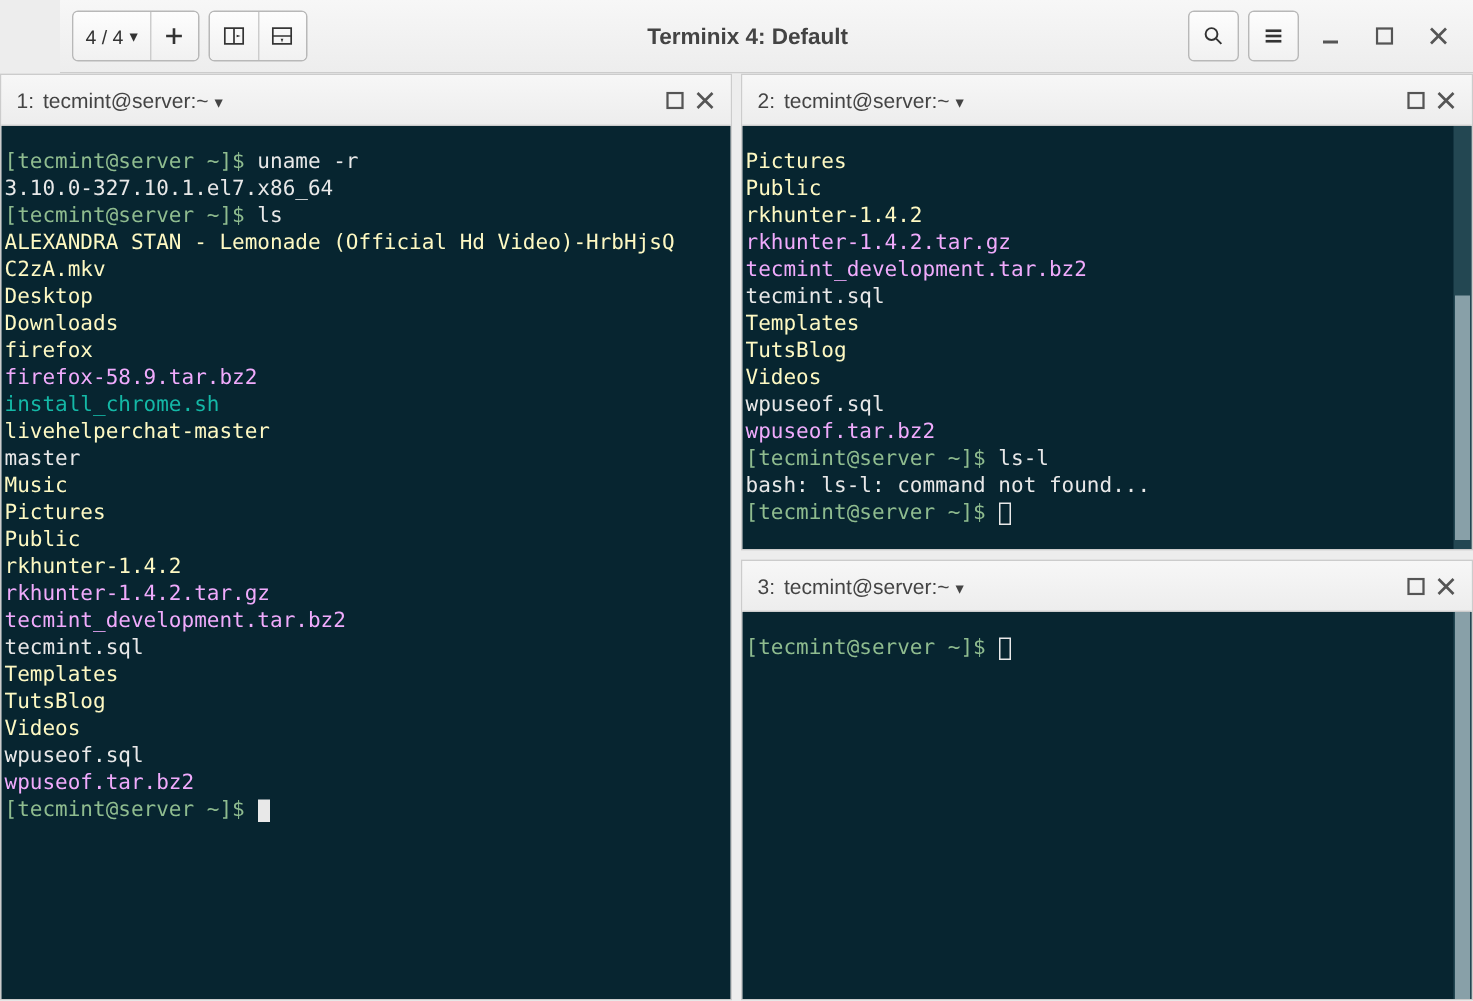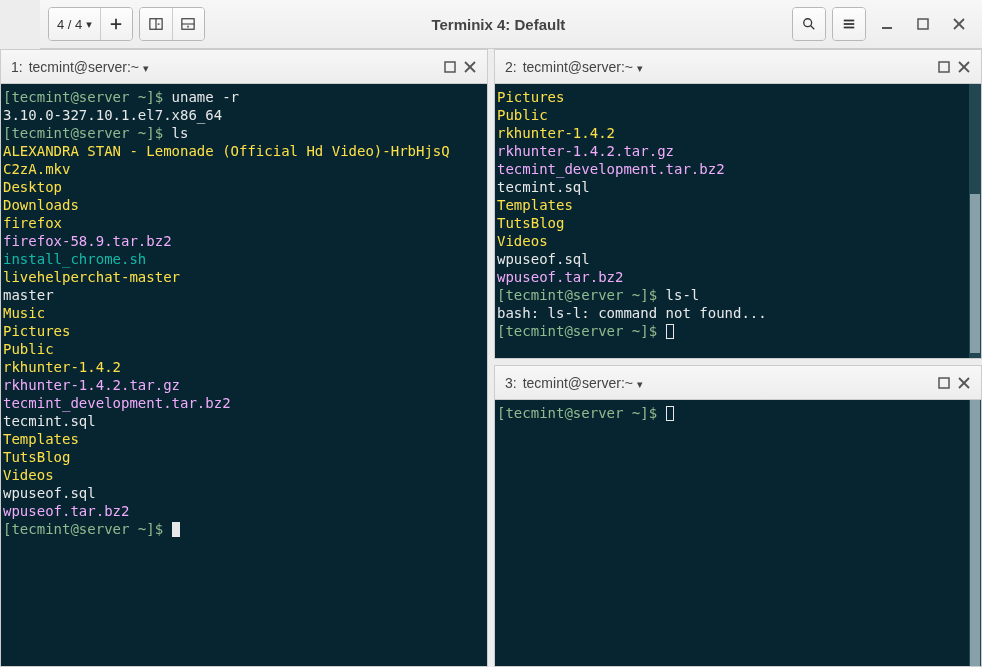--- a/index.html
+++ b/index.html
@@ -93,34 +93,34 @@
 .pane-icon { width: 14px; height: 14px; cursor: pointer; color: #555; display: flex; align-items: center; justify-content: center; }
 .pane-icon svg { width: 12px; height: 12px; }
 
 .term {
   flex: 1;
   background: #072530;
   color: #e8e8e8;
   font-family: "DejaVu Sans Mono", monospace;
   font-size: 14px;
   line-height: 18px;
-  padding: 4px 2px;
+  padding: 15px 2px;
   overflow: hidden;
   position: relative;
 }
 .term .scrollbar {
   position: absolute; right: 0; top: 0; bottom: 0; width: 12px;
   background: #234752;
 }
 .term .scrollbar .thumb {
   position: absolute; left: 1px; right: 1px;
   background: #88a0a8;
 }
 .line { white-space: pre; }
-.c-dir { color: #fde047; }
+.c-dir { color: #fef9c3; }
 .c-red { color: #f0abfc; }
 .c-green { color: #14b8a6; }
 .c-white { color: #e8e8e8; }
 .c-prompt { color: #8fbc8f; }
 .cursor {
   display: inline-block; width: 8px; height: 15px;
   background: #e8e8e8; vertical-align: text-bottom;
 }
 .cursor-outline {
   display: inline-block; width: 8px; height: 15px;

